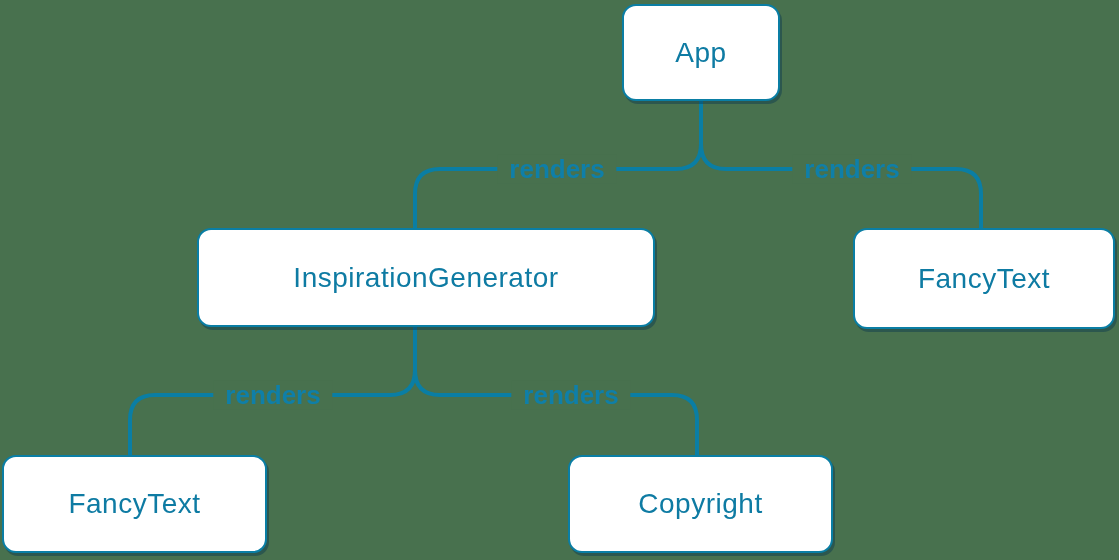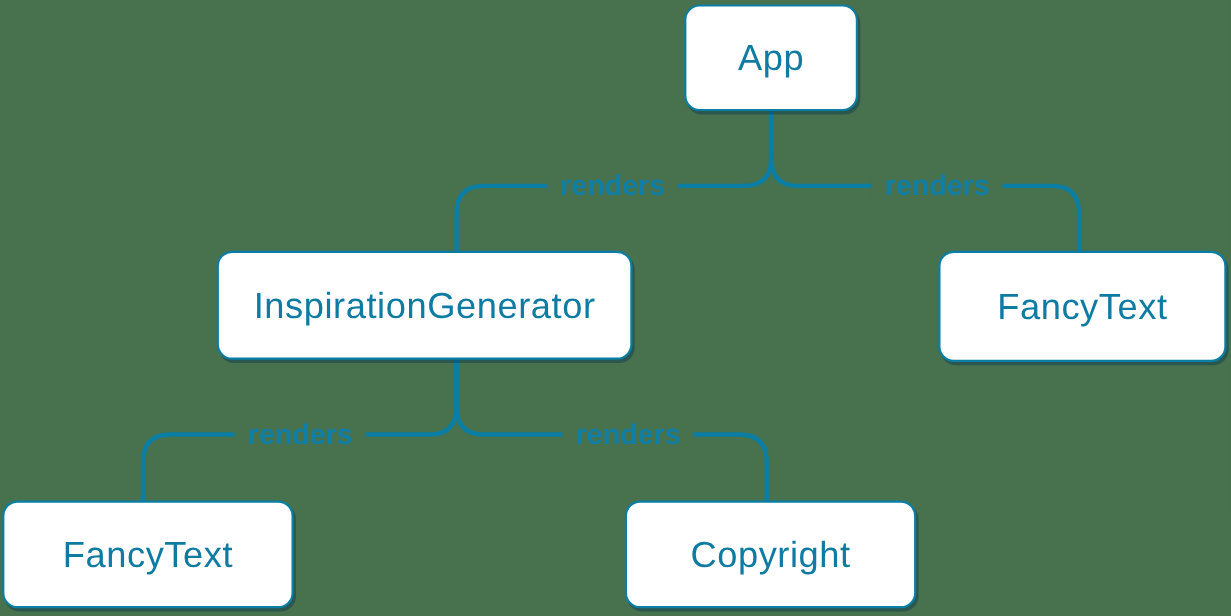--- a/index.html
+++ b/index.html
@@ -31,21 +31,21 @@
   .node {
     position: absolute;
     background: #ffffff;
     border: 2.5px solid #0a7ea4;
     border-radius: 14px;
     box-shadow: 2px 3px 0 rgba(10, 55, 80, 0.45);
     display: flex;
     align-items: center;
     justify-content: center;
     color: #0e7ba3;
-    font-size: 33px;
+    font-size: 28px;
     font-weight: 500;
     letter-spacing: 0.5px;
     box-sizing: border-box;
   }
   .edge-label {
     position: absolute;
     transform: translate(-50%, -50%);
     background: #48714e;
     color: #0f7fa8;
     font-size: 26px;
@@ -72,21 +72,21 @@
   <div class="edge-label" style="left:852px; top:169px;">renders</div>
 
   <div class="edge-label" style="left:273px; top:395px;">renders</div>
 
   <div class="edge-label" style="left:571px; top:395px;">renders</div>
 
   <div class="node" style="left:622px; top:4px; width:158px; height:97px;">
     <span>App</span>
   </div>
 
-  <div class="node" style="left:197px; top:228px; width:378px; height:99px;">
+  <div class="node" style="left:197px; top:228px; width:458px; height:99px;">
     <span>InspirationGenerator</span>
   </div>
 
   <div class="node" style="left:853px; top:228px; width:262px; height:101px;">
     <span>FancyText</span>
   </div>
 
   <div class="node" style="left:2px; top:455px; width:265px; height:98px;">
     <span>FancyText</span>
   </div>

